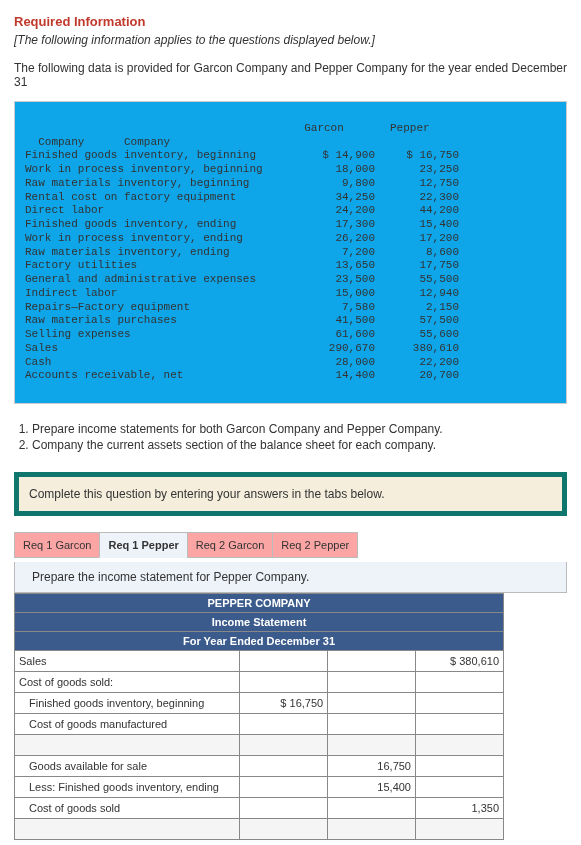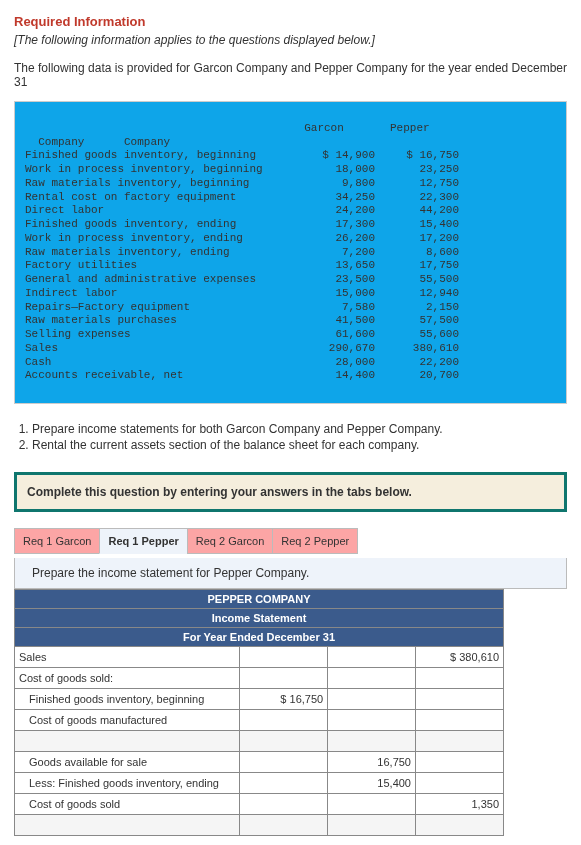--- a/index.html
+++ b/index.html
@@ -46,24 +46,24 @@
   .dlabel { width: 266px; }
   .dval { width:84px; text-align:right; }
   ol.tasks {
     font-size: 12px;
     margin: 0 0 20px 0;
     padding-left: 18px;
   }
   ol.tasks li { margin-bottom: 2px; }
   .complete-box {
     background: #f5eedd;
-    border: 3px solid #0f766e;
+    border: 5px solid #0f766e;
     padding: 10px;
     font-size: 12px;
-    font-weight: bold;
+    font-weight: normal;
     margin-bottom: 16px;
   }
   .tabs {
     display: flex;
     margin-bottom: 4px;
   }
   .tab {
     border: 1px solid #bbb;
     padding: 6px 8px;
     font-size: 11px;
@@ -113,21 +113,21 @@
 <div class="intro">The following data is provided for Garcon Company and Pepper Company for the year ended December 31</div>
 
 <div class="data-table">
 <span class="data-header" id="dt-head">  Garcon       Pepper
   Company      Company</span>
 <div id="dt-body"><div class="data-row"><span class="dlabel">Finished goods inventory, beginning</span><span class="dval">$ 14,900</span><span class="dval">$ 16,750</span></div><div class="data-row"><span class="dlabel">Work in process inventory, beginning</span><span class="dval">18,000</span><span class="dval">23,250</span></div><div class="data-row"><span class="dlabel">Raw materials inventory, beginning</span><span class="dval">9,800</span><span class="dval">12,750</span></div><div class="data-row"><span class="dlabel">Rental cost on factory equipment</span><span class="dval">34,250</span><span class="dval">22,300</span></div><div class="data-row"><span class="dlabel">Direct labor</span><span class="dval">24,200</span><span class="dval">44,200</span></div><div class="data-row"><span class="dlabel">Finished goods inventory, ending</span><span class="dval">17,300</span><span class="dval">15,400</span></div><div class="data-row"><span class="dlabel">Work in process inventory, ending</span><span class="dval">26,200</span><span class="dval">17,200</span></div><div class="data-row"><span class="dlabel">Raw materials inventory, ending</span><span class="dval">7,200</span><span class="dval">8,600</span></div><div class="data-row"><span class="dlabel">Factory utilities</span><span class="dval">13,650</span><span class="dval">17,750</span></div><div class="data-row"><span class="dlabel">General and administrative expenses</span><span class="dval">23,500</span><span class="dval">55,500</span></div><div class="data-row"><span class="dlabel">Indirect labor</span><span class="dval">15,000</span><span class="dval">12,940</span></div><div class="data-row"><span class="dlabel">Repairs—Factory equipment</span><span class="dval">7,580</span><span class="dval">2,150</span></div><div class="data-row"><span class="dlabel">Raw materials purchases</span><span class="dval">41,500</span><span class="dval">57,500</span></div><div class="data-row"><span class="dlabel">Selling expenses</span><span class="dval">61,600</span><span class="dval">55,600</span></div><div class="data-row"><span class="dlabel">Sales</span><span class="dval">290,670</span><span class="dval">380,610</span></div><div class="data-row"><span class="dlabel">Cash</span><span class="dval">28,000</span><span class="dval">22,200</span></div><div class="data-row"><span class="dlabel">Accounts receivable, net</span><span class="dval">14,400</span><span class="dval">20,700</span></div></div>
 </div>
 
 <ol class="tasks">
   <li>Prepare income statements for both Garcon Company and Pepper Company.</li>
-  <li>Rental the current assets section of the balance sheet for each company.</li>
+  <li>Company the current assets section of the balance sheet for each company.</li>
 </ol>
 
 <div class="complete-box">Complete this question by entering your answers in the tabs below.</div>
 
 <div class="tabs">
   <div class="tab">Req 1 Garcon</div>
   <div class="tab active">Req 1 Pepper</div>
   <div class="tab">Req 2 Garcon</div>
   <div class="tab">Req 2 Pepper</div>
 </div>

